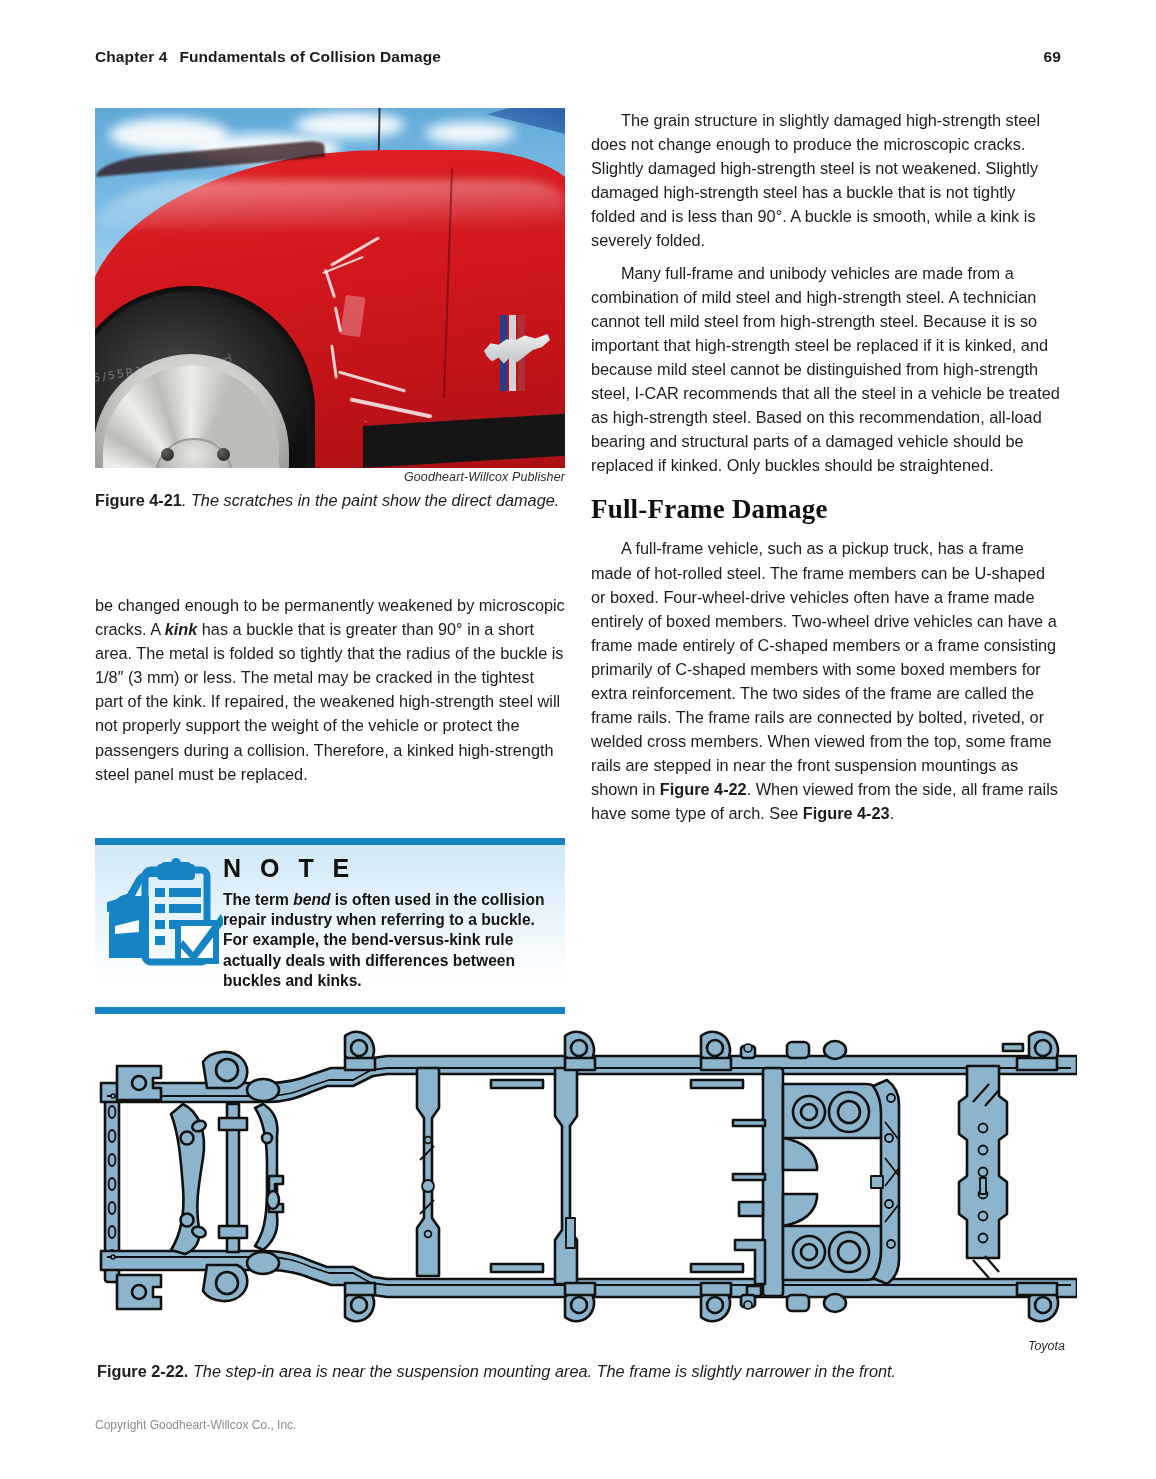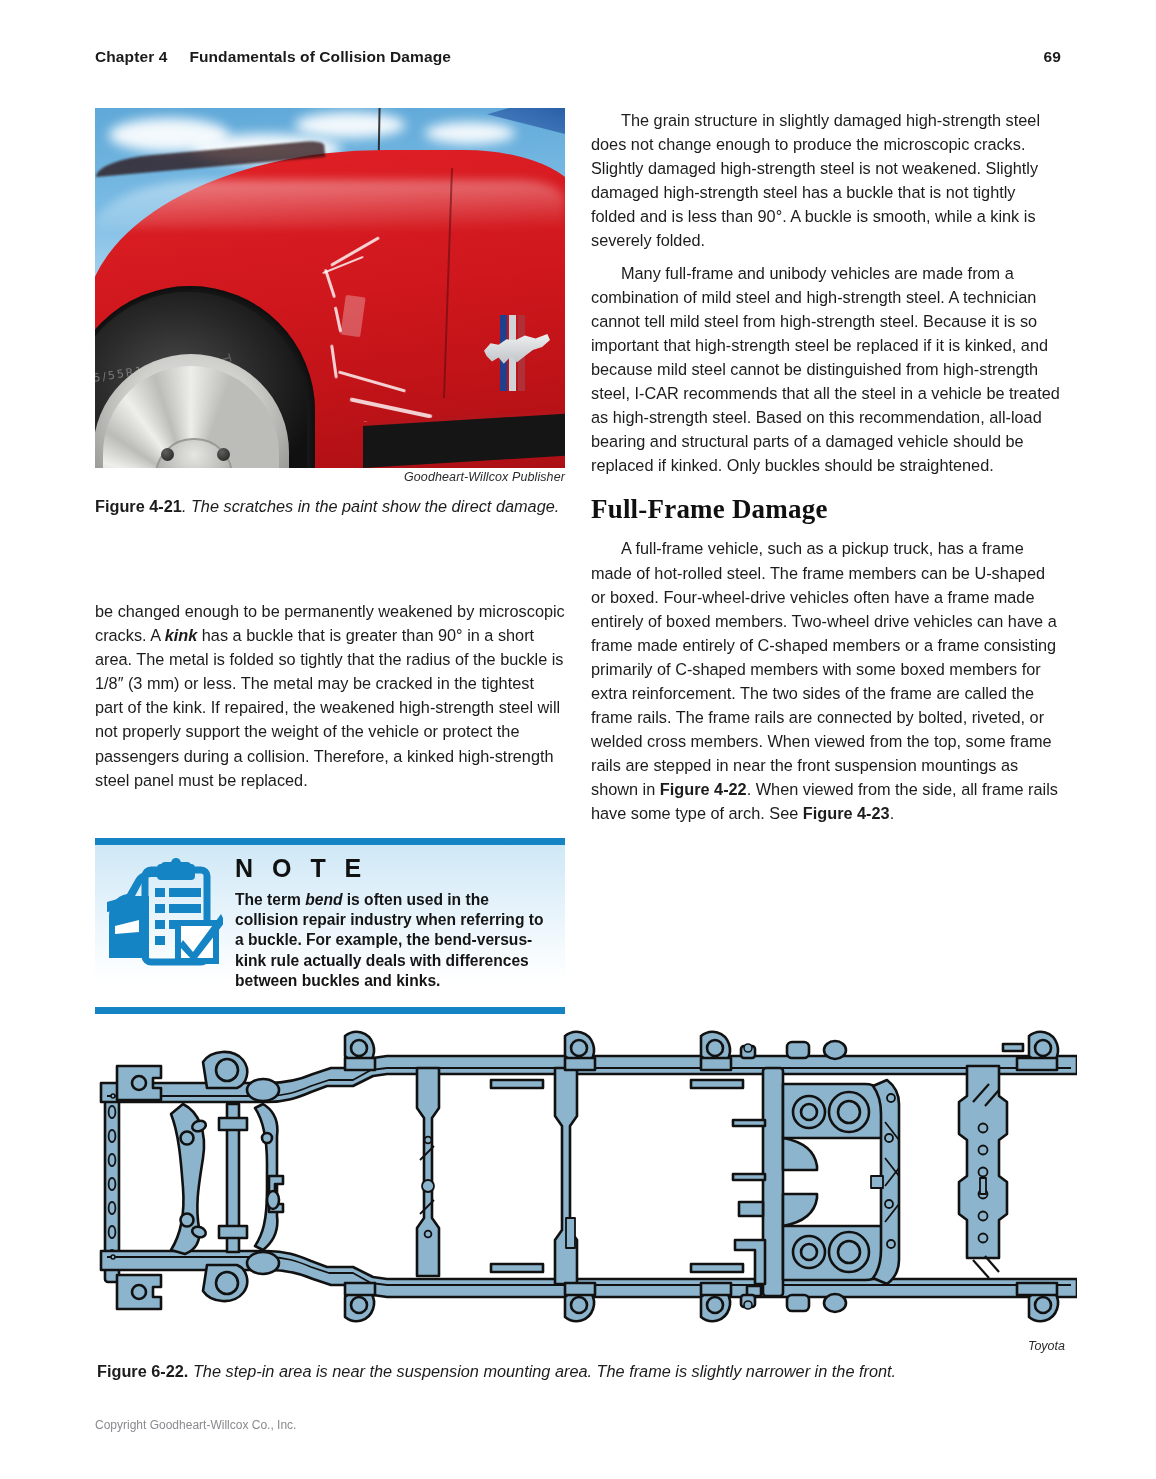--- a/index.html
+++ b/index.html
@@ -22,21 +22,21 @@
     left: 95px;
     top: 48px;
     width: 966px;
     display: flex;
     justify-content: space-between;
     align-items: baseline;
     font-size: 15.5px;
     font-weight: bold;
     letter-spacing: .1px;
   }
-  .page-header .chap-label { margin-right: 22px; }
+  .page-header .chap-label { margin-right: 12px; }
   .page-header .head-left { display: flex; }
 
   
   .col-left {
     position: absolute;
     left: 95px;
     top: 108px;
     width: 470px;
   }
   .col-right {
@@ -191,42 +191,41 @@
 
   .credit {
     font-size: 12.5px;
     font-style: italic;
     text-align: right;
     margin-top: 2px;
     color: #2a2a2a;
     letter-spacing: .1px;
   }
   .fig-caption {
-    margin-top: 11px;
+    margin-top: 5px;
     font-size: 16.3px;
     line-height: 22px;
     font-style: italic;
     color: #1c1c1c;
   }
   .fig-caption b { font-style: normal; font-weight: bold; }
 
   
   .note-box {
     position: absolute;
     left: 95px;
     top: 838px;
     width: 470px;
   }
   .note-topbar { height: 7px; background: #1484c4; }
   .note-inner {
     position: relative;
     background: linear-gradient(180deg, #cfe8f6 0%, #e2f1fa 34%, #f2f9fd 62%, #ffffff 88%);
     padding: 9px 10px 10px 10px;
     display: flex;
-    gap: 12px;
   }
   .note-icon { width: 118px; flex: 0 0 118px; position: relative; height: 120px; }
   .note-text { flex: 1; padding-top: 2px; }
   .note-title {
     font-size: 25px;
     font-weight: bold;
     letter-spacing: 6px;
     color: #111;
     line-height: 1;
     margin-bottom: 9px;
@@ -586,16 +585,16 @@
         <rect x="700" y="14" width="22" height="16" rx="5"></rect>
         <ellipse cx="748" cy="22" rx="11" ry="9"></ellipse>
         <rect x="654" y="267" width="14" height="12" rx="3"></rect>
         <circle cx="661" cy="277" r="4" fill="#8cb4cc" stroke-width="1.6"></circle>
         <rect x="700" y="267" width="22" height="16" rx="5"></rect>
         <ellipse cx="748" cy="275" rx="11" ry="9"></ellipse>
       </g>
     </svg>
   </div>
   <div class="frame-credit">Toyota</div>
-  <figcaption class="frame-caption"><b>Figure 6-22.</b><span> The step-in area is near the suspension mounting area. The frame is slightly narrower in the front.</span></figcaption>
+  <figcaption class="frame-caption"><b>Figure 2-22.</b><span> The step-in area is near the suspension mounting area. The frame is slightly narrower in the front.</span></figcaption>
 </figure>
 
 <div class="footer">Copyright Goodheart-Willcox Co., Inc.</div>
 
 </body></html>

